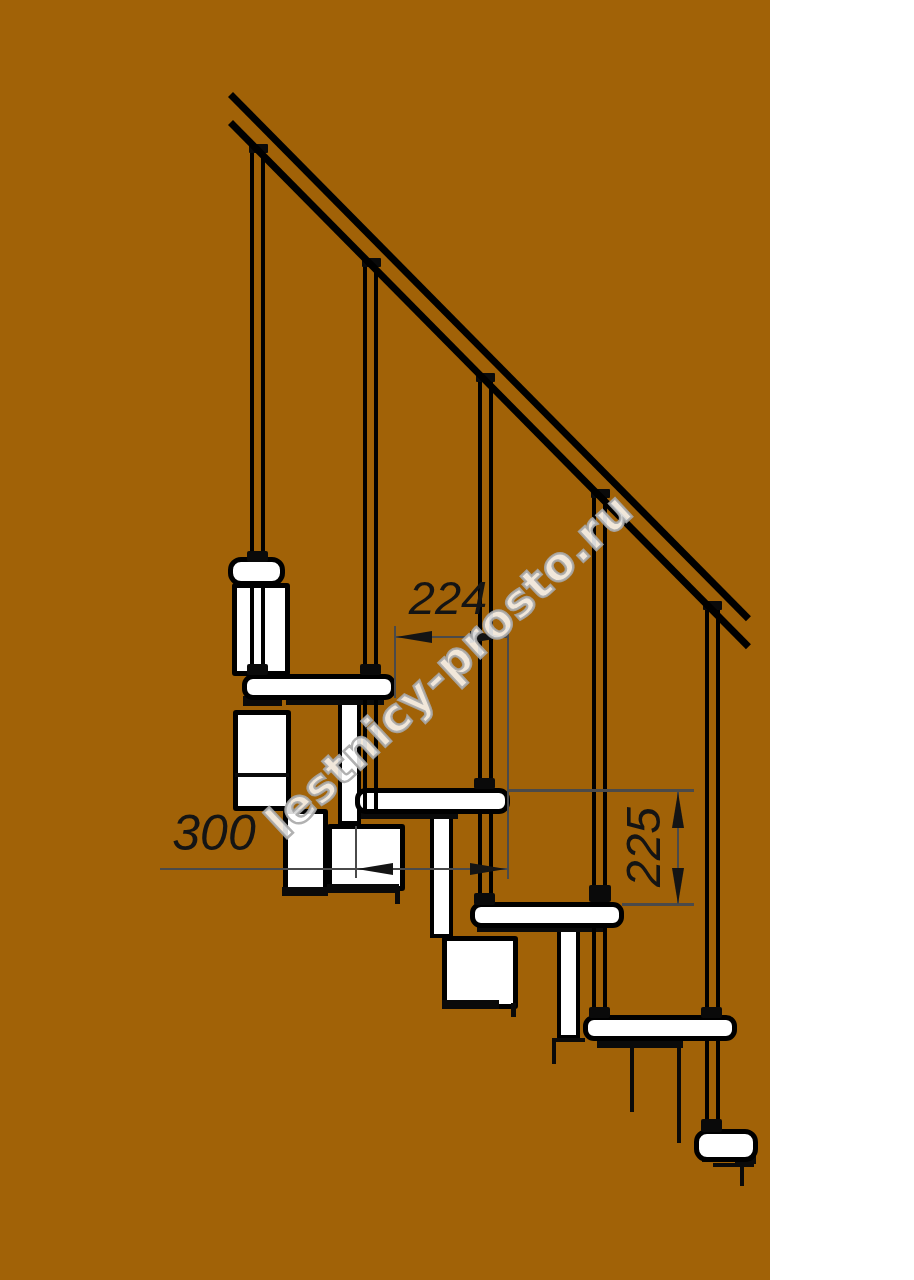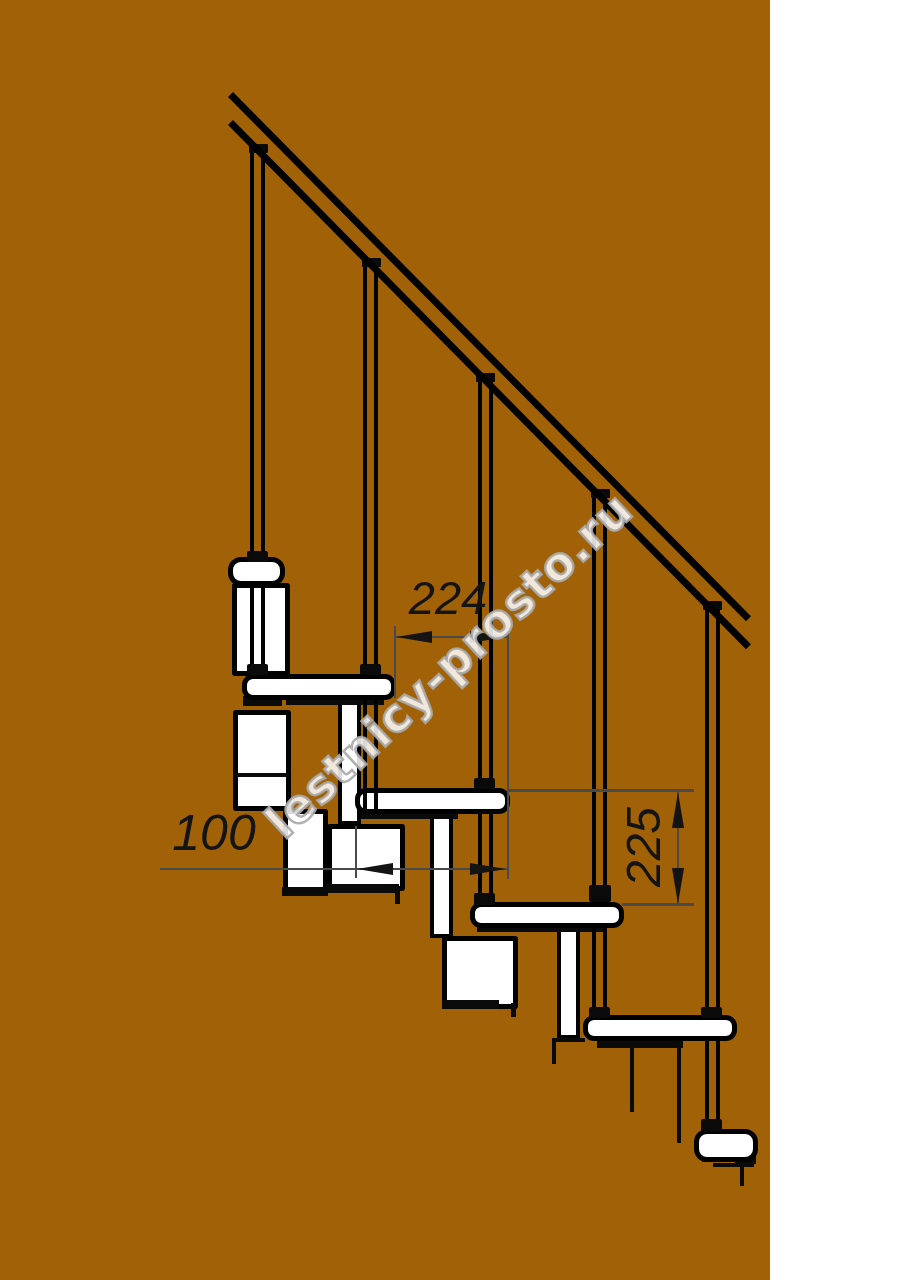--- a/index.html
+++ b/index.html
@@ -98,21 +98,21 @@
   <div class="abs dline z6" style="left:394px;top:626px;width:2px;height:72px;"></div>
   <div class="abs dline z6" style="left:507px;top:627px;width:2px;height:252px;"></div>
   <div class="abs arrL z6" style="left:396px;top:631px;"></div>
   <div class="abs arrR z6" style="left:470px;top:631px;"></div>
   <div class="abs dtext z6" style="left:388px;top:574px;width:120px;font-size:47px;">224</div>
 
   <div class="abs dline z6" style="left:160px;top:868px;width:348px;height:2px;"></div>
   <div class="abs dline z6" style="left:355px;top:826px;width:2px;height:52px;"></div>
   <div class="abs arrL z6" style="left:357px;top:863px;"></div>
   <div class="abs arrR z6" style="left:470px;top:863px;"></div>
-  <div class="abs dtext z6" style="left:152px;top:808px;width:124px;font-size:50px;">100</div>
+  <div class="abs dtext z6" style="left:152px;top:808px;width:124px;font-size:50px;">300</div>
 
   <div class="abs dline z6" style="left:677px;top:792px;width:2px;height:112px;"></div>
   <div class="abs dline z6" style="left:509px;top:789px;width:185px;height:3px;"></div>
   <div class="abs dline z6" style="left:622px;top:903px;width:72px;height:3px;"></div>
   <div class="abs arrU z6" style="left:672px;top:792px;"></div>
   <div class="abs arrD z6" style="left:672px;top:868px;"></div>
   <div class="abs dtext z6" style="left:582px;top:823px;width:124px;font-size:48px;transform:rotate(-90deg);">225</div>
 
   <svg class="abs z7" style="left:0;top:0;" width="914" height="1280" viewBox="0 0 914 1280">
     <text x="460" y="677" text-anchor="middle" transform="rotate(-43 460 677)" font-family="DejaVu Sans, sans-serif" font-weight="bold" font-size="46" letter-spacing="1" fill="#ffffff" fill-opacity="0.85" stroke="#a8a8a8" stroke-width="2.5" stroke-opacity="0.9">lestnicy-prosto.ru</text>

